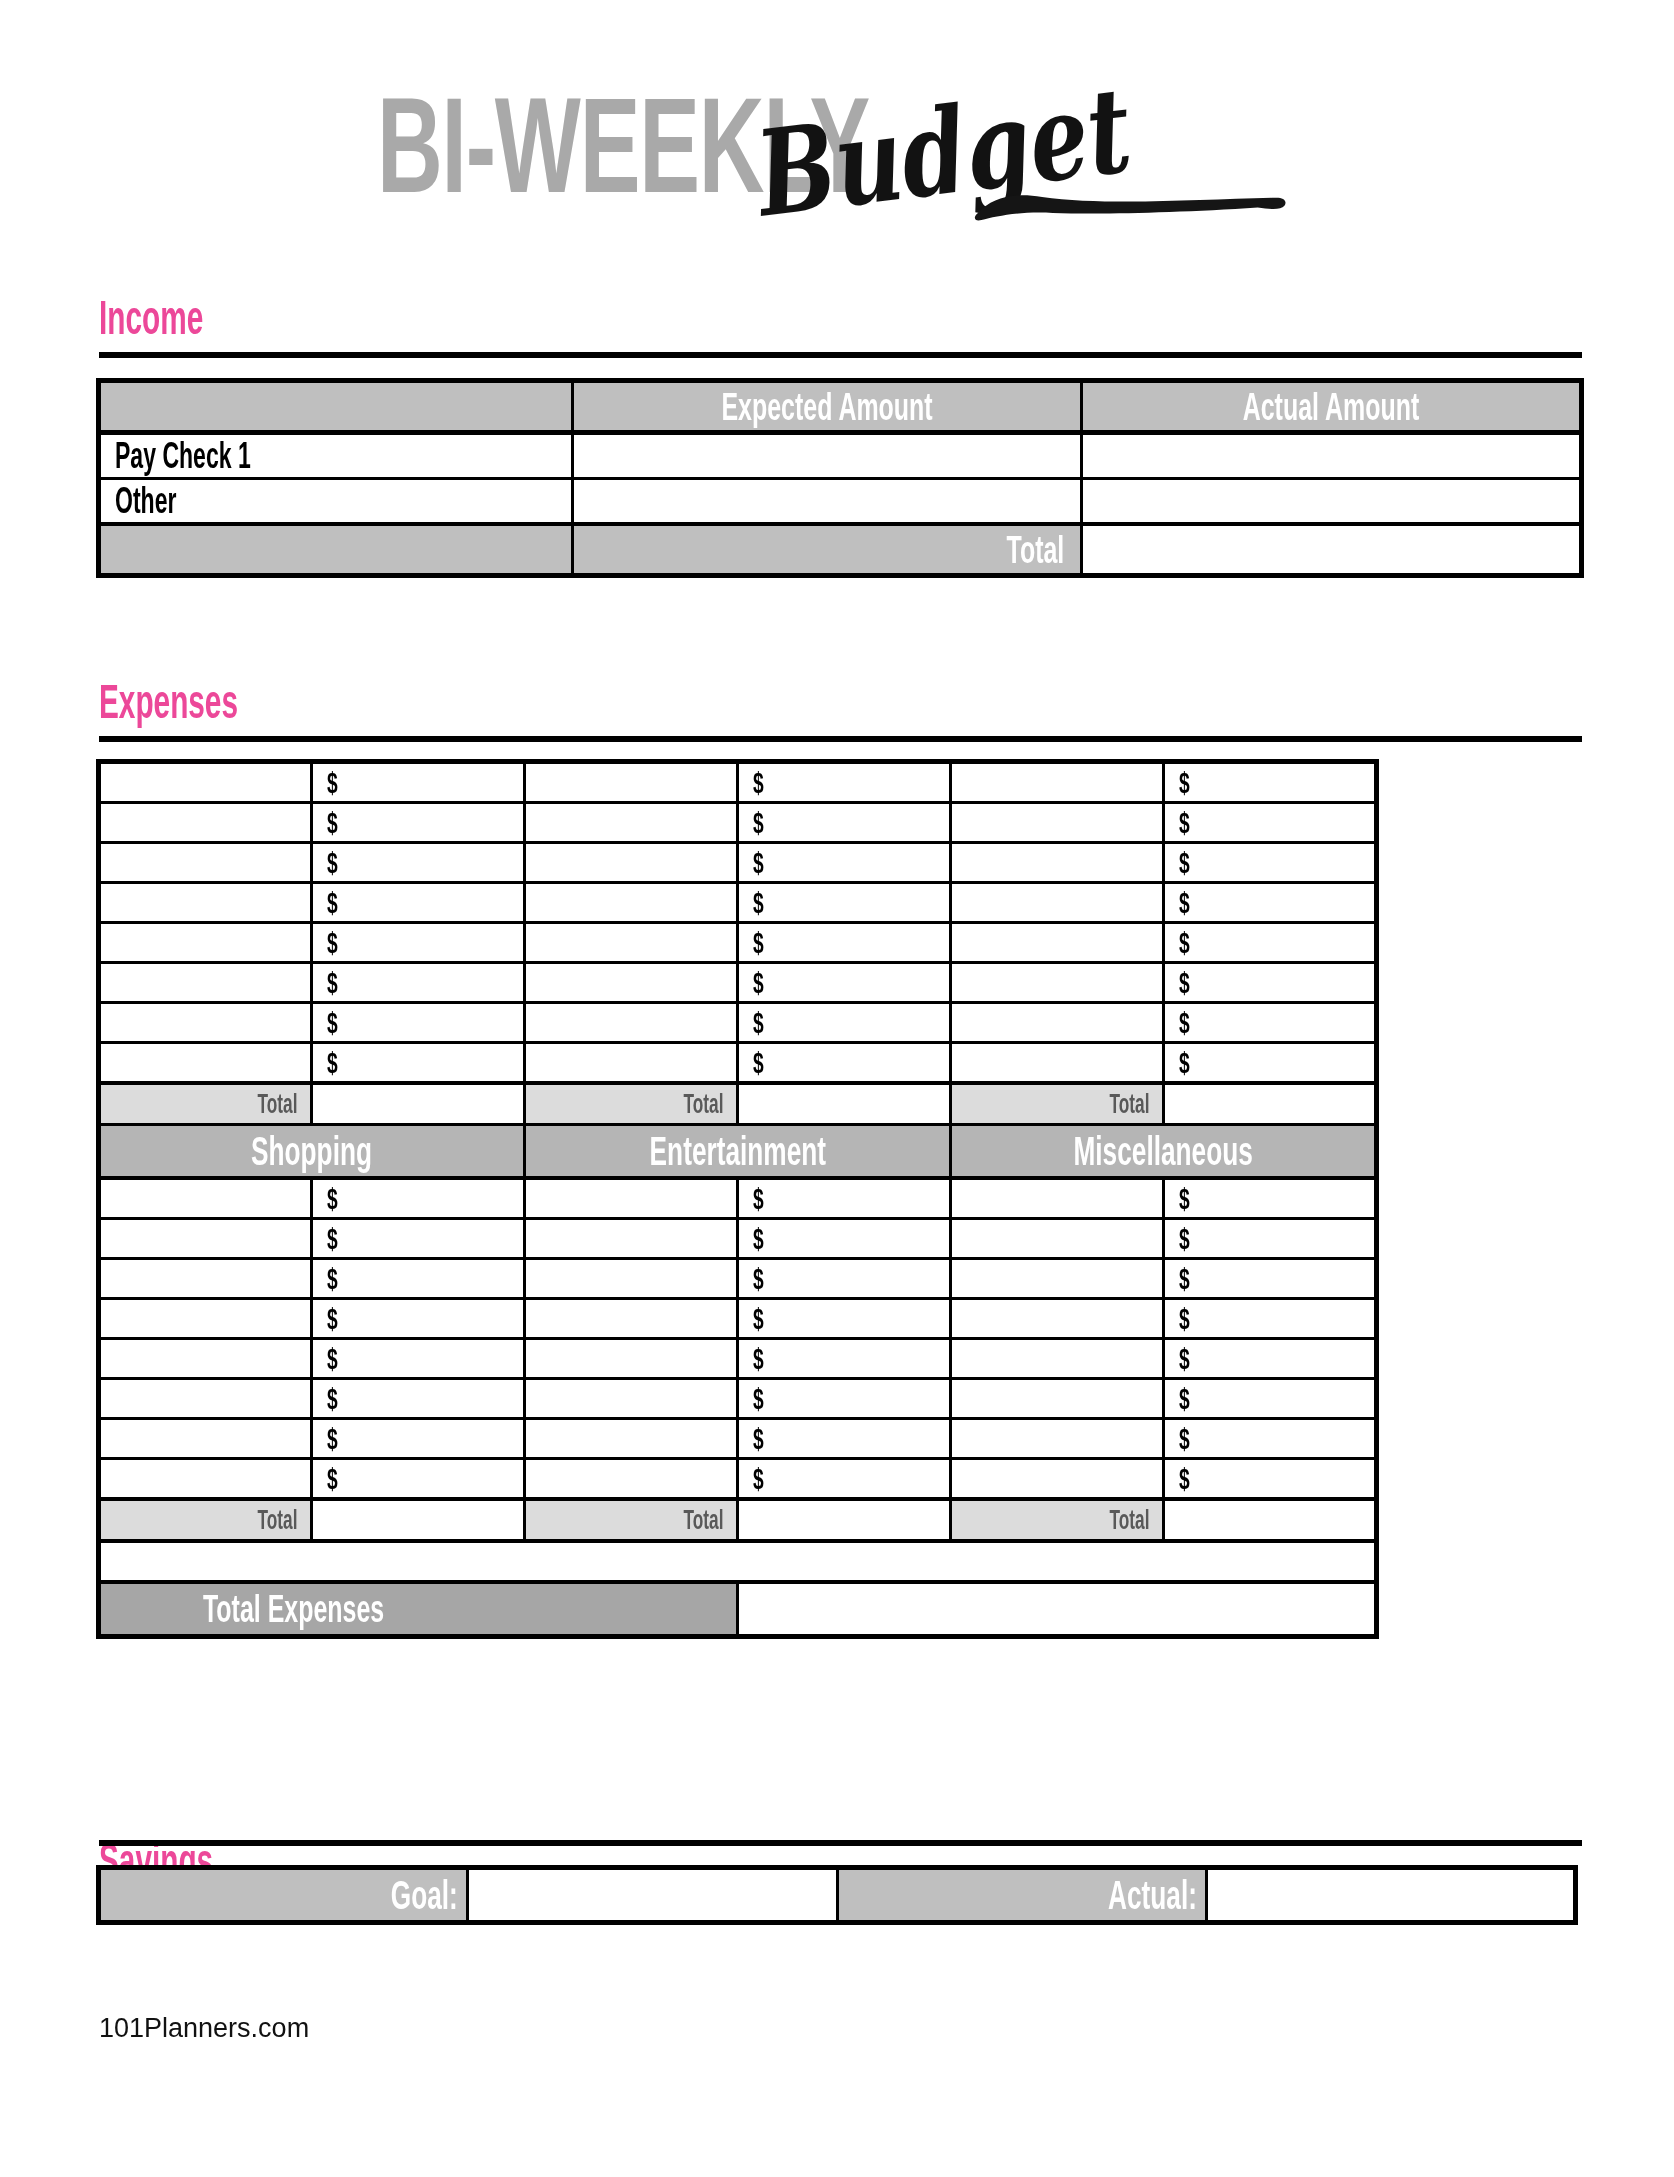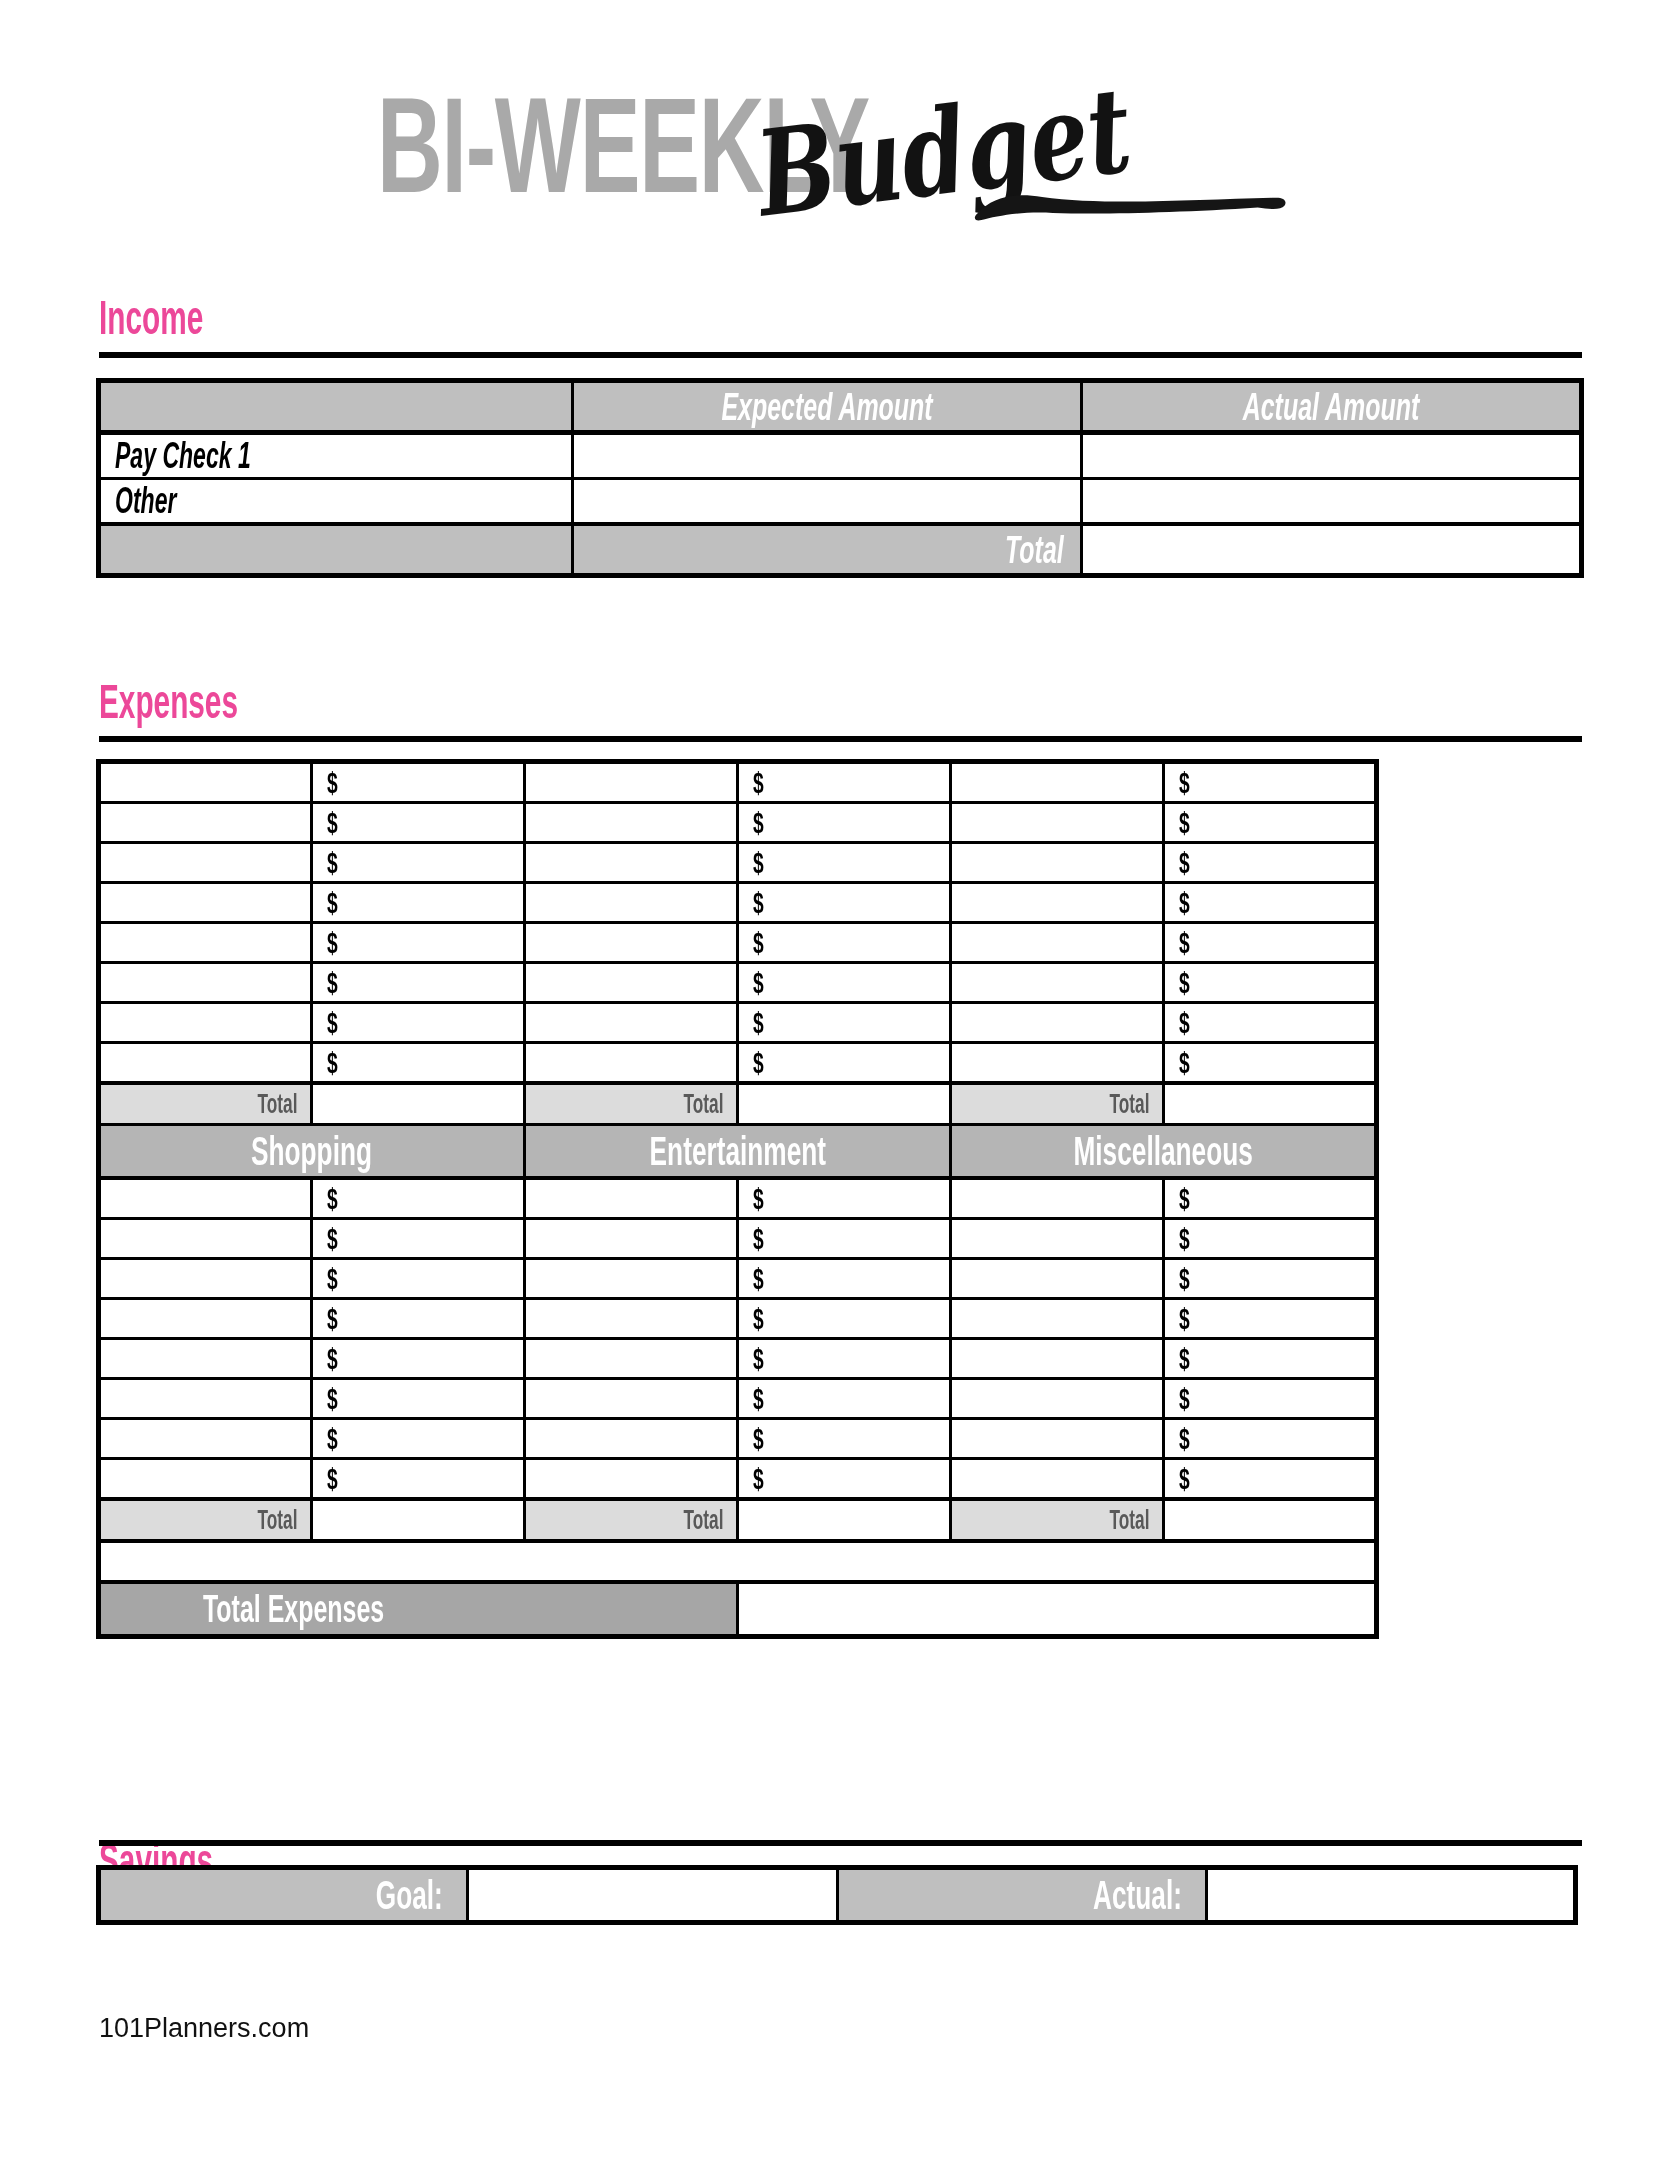--- a/index.html
+++ b/index.html
@@ -34,21 +34,21 @@
   .h2 { position:absolute; left:99px; line-height:1; font-size:48px; font-weight:700; color:#ec4899; white-space:nowrap; }
   .h2 .cnd { transform:scaleX(0.62); transform-origin:left center; }
   .rule { position:absolute; left:99px; width:1483px; height:6.3px; background:#000; }
 
   
   table { border-collapse:collapse; table-layout:fixed; position:absolute; background:#fff; }
   table { border:5.4px solid #000; }
   td { border:3.6px solid #000; padding:0; vertical-align:middle; overflow:hidden; }
 
   
-  #income-table { left:96px; top:378px; width:1482px;font-style:italic; }
+  #income-table { left:96px; top:378px; width:1482px; }
   #income-table tr.head td { background:var(--header-gray,#bfbfbf); border-bottom:5.4px solid #000; height:47px; text-align:center; }
   #income-table tr.irow td { height:39px; }
   #income-table tr.itotal td { height:47px; border-top:4.5px solid #000; }
   .hdr-txt { color:#fff; font-size:39px; font-weight:700; }
   .income-label { font-size:36px; font-weight:700; color:#000; padding-left:14.3px; text-align:left; }
   td.inc-total-cell { background:var(--header-gray,#bfbfbf); text-align:right; padding-right:16px; }
   td.inc-gray { background:var(--header-gray,#bfbfbf); }
 
   
   #expenses-table { left:96px; top:759px; width:1283px; }
@@ -60,21 +60,21 @@
   .total-txt { color:var(--total-text-gray,#595959); font-size:27px; font-weight:700; }
   .amt-txt { font-size:30px; font-weight:700; color:#000; }
   #expenses-table td.amt { text-align:left; padding-left:14.3px; }
   #expenses-table tr.blankrow td { height:37px; border-top:4.5px solid #000; }
   #expenses-table tr.texp td { height:50px; border-top:4.5px solid #000; }
   #expenses-table td.texp-label { background:var(--total-expenses-gray,#a6a6a6); padding-right:14.3px; }
 
   
   #savings-table { left:96px; top:1865px; width:1482px; }
   #savings-table td { height:50px; }
-  #savings-table td.sv-label { background:var(--header-gray,#bfbfbf); text-align:right; padding-right:23px; }
+  #savings-table td.sv-label { background:var(--header-gray,#bfbfbf); text-align:right; padding-right:8px; }
   .sv-txt { color:#fff; font-size:41px; font-weight:700; }
 
   
   .footer { position:absolute; left:99px; top:2013px; font-size:27px; color:#111; }
 </style>
 </head>
 <body>
 
 <div class="page">
 

